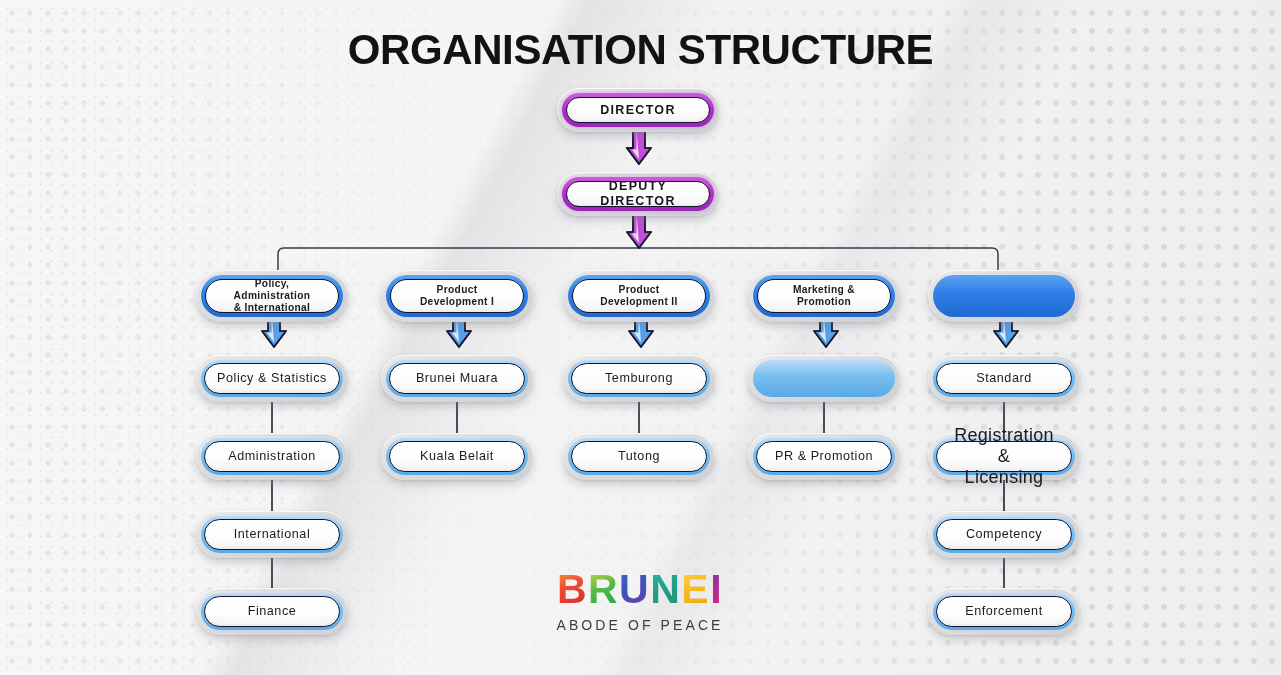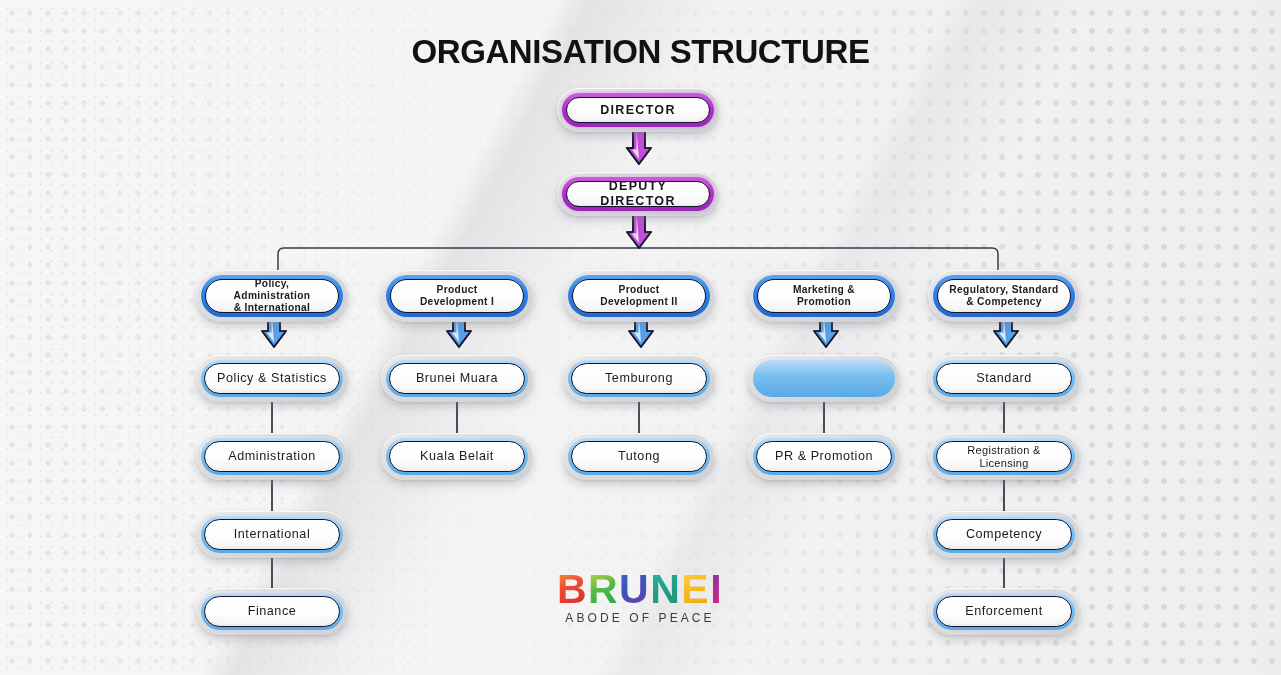--- a/index.html
+++ b/index.html
@@ -66,24 +66,24 @@
     background-size: 11px 11px;
     background-position: 2px 3px;
     -webkit-mask-image: linear-gradient(90deg, rgba(0,0,0,1) 0%, rgba(0,0,0,0.75) 30%, rgba(0,0,0,0.25) 55%, rgba(0,0,0,0) 70%);
             mask-image: linear-gradient(90deg, rgba(0,0,0,1) 0%, rgba(0,0,0,0.75) 30%, rgba(0,0,0,0.25) 55%, rgba(0,0,0,0) 70%);
   }
 
   
   #title {
     position: absolute;
     left: 0;
-    top: 33px;
+    top: 26px;
     width: 1281px;
     text-align: center;
-    font-size: 33px;
+    font-size: 42px;
     font-weight: bold;
     letter-spacing: -0.4px;
     color: #121212;
     font-family: "Liberation Sans", sans-serif;
   }
 
   
   #links {
     position: absolute;
     left: 0;
@@ -170,21 +170,21 @@
   
   .node.blue3 .ring {
     background: linear-gradient(180deg, #bcdcf8 0%, #7cc0f2 40%, #58a9e8 100%);
   }
   .node.blue3 .face { left: 8px; top: 8px; right: 8px; bottom: 8px; }
   .node.blue3 .label {
     font-size: 12.6px;
     font-weight: normal;
     letter-spacing: 0.55px;
   }
-  .node.blue3.two-line .label { font-size: 11px; letter-spacing: 0.3px; }
+  .node.blue3.two-line .label { font-size: 18px; letter-spacing: 0.3px; }
 
   
   .arrow3d { position: absolute; pointer-events: none; }
 
   
   #brunei {
     position: absolute;
     left: 540px;
     top: 569px;
     width: 200px;
@@ -203,22 +203,22 @@
     color: transparent;
     display: inline-block;
   }
   #brunei .l0 { background-image: linear-gradient(155deg,#f2a23c 0%,#ee4f33 38%,#d6202a 100%); }
   #brunei .l1 { background-image: linear-gradient(155deg,#cfd63a 0%,#58bb49 45%,#1fa14e 100%); }
   #brunei .l2 { background-image: linear-gradient(150deg,#3f69c8 0%,#3b55b8 40%,#6b3fa8 100%); }
   #brunei .l3 { background-image: linear-gradient(155deg,#34b8a8 0%,#1f9f8c 45%,#2b8f6a 100%); }
   #brunei .l4 { background-image: linear-gradient(155deg,#ffd24a 0%,#f7bb22 45%,#eba617 100%); }
   #brunei .l5 { background-image: linear-gradient(150deg,#7a3ba8 0%,#b42a92 50%,#d42670 100%); }
   #brunei .tag {
-    margin-top: 1px;
-    font-size: 12px;
+    margin-top: 7px;
+    font-size: 14px;
     letter-spacing: 3.1px;
     color: #3c3c42;
     font-weight: normal;
   }
 </style>
 </head>
 <body>
 
 <div id="stage">
 
@@ -329,23 +329,20 @@
     <div class="plate"></div>
     <div class="ring"></div>
     <div class="face">
       <span class="label">Marketing &amp;<br>Promotion</span>
     </div>
   </div>
 
   <div class="node blue2" style="left:928px; top:270px; width:152px; height:52px;">
     <div class="plate"></div>
     <div class="ring"></div>
-    <div class="face">
-      <span class="label">Regulatory, Standard<br>&amp; Competency</span>
-    </div>
   </div>
 
   <div class="node blue3" style="left:196px; top:355px; width:152px; height:47px;">
     <div class="plate"></div>
     <div class="ring"></div>
     <div class="face">
       <span class="label">Policy &amp; Statistics</span>
     </div>
   </div>
 

